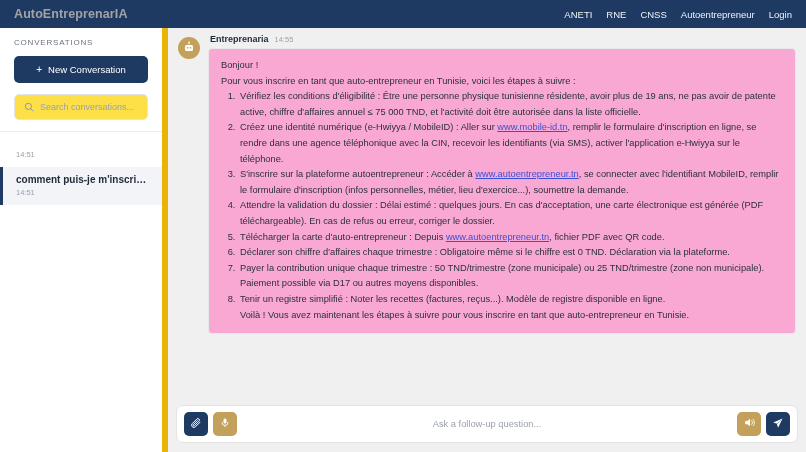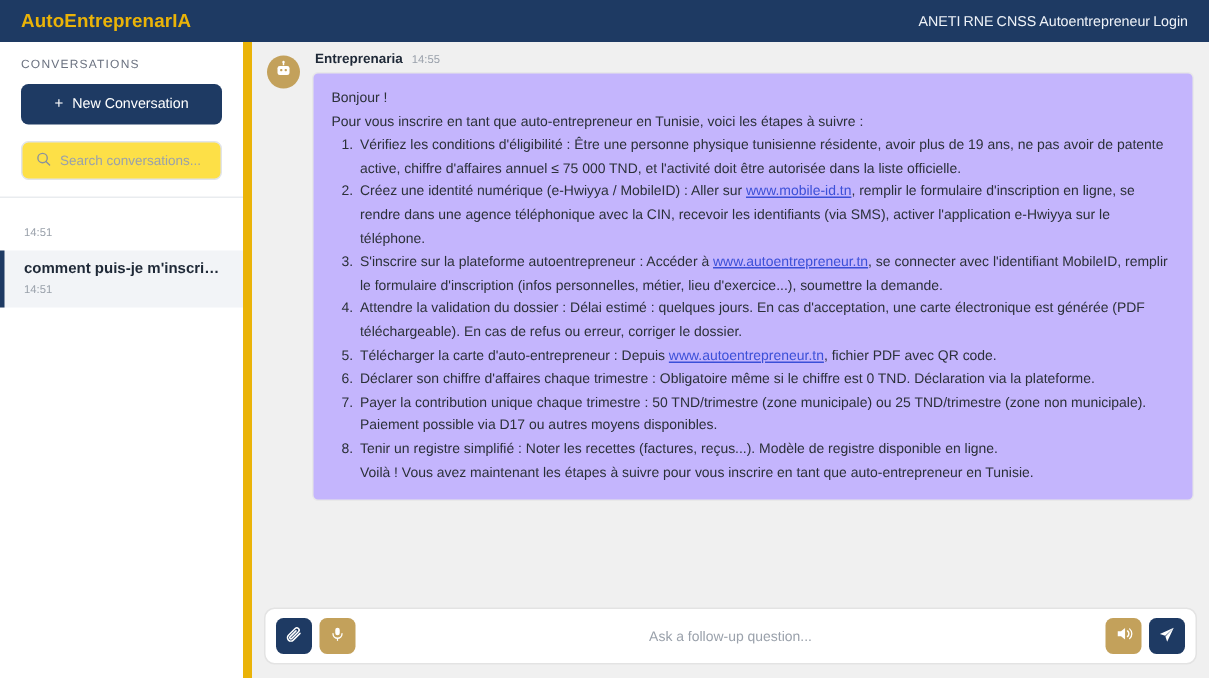--- a/index.html
+++ b/index.html
@@ -12,24 +12,24 @@
   .app { width: 806px; height: 452px; display: flex; flex-direction: column; }
 
   
   .topnav {
     height: 28px; min-height: 28px;
     background: #1e3a63;
     display: flex; align-items: center; justify-content: space-between;
     padding: 0 14px;
   }
   .brand {
-    color: #eab308; font-size: 12.5px; font-weight: bold;
+    color: #a3a3a3; font-size: 12.5px; font-weight: bold;
     letter-spacing: .1px; white-space: nowrap;
   }
-  .navlinks { display: flex; align-items: center; gap: 2px; }
+  .navlinks { display: flex; align-items: center; gap: 14px; }
   .navlink {
     color: #eef2f8; font-size: 9.5px; text-decoration: none; white-space: nowrap;
     cursor: pointer;
   }
 
   
   .body { flex: 1; display: flex; min-height: 0; background: #ffffff; }
 
   
   .sidebar {
@@ -99,21 +99,21 @@
     width: 22px; height: 22px; min-width: 22px; border-radius: 50%;
     background: #c3a15b;
     display: flex; align-items: center; justify-content: center;
     margin-top: 3px;
   }
   .msg-col { flex: 1; min-width: 0; }
   .msg-meta { display: flex; align-items: baseline; gap: 6px; padding: 0 0 4px 2px; }
   .msg-author { font-size: 9px; font-weight: bold; color: #1f2937; }
   .msg-time { font-size: 7.5px; color: #9aa1ab; }
   .bubble {
-    background: #c4b5fd;
+    background: #f9a8d4;
     border: 1px solid #e8e8e8;
     border-radius: 4px;
     padding: 9px 12px 10px 12px;
     font-size: 9.3px; line-height: 15.6px; color: #2b3038;
   }
   .bubble p { margin: 0; }
   .bubble ol { margin: 0; padding-left: 17px; }
   .bubble ol li { margin: 0; padding-left: 2px; }
   .bubble a { color: #3b4fd8; text-decoration: underline; }
 

